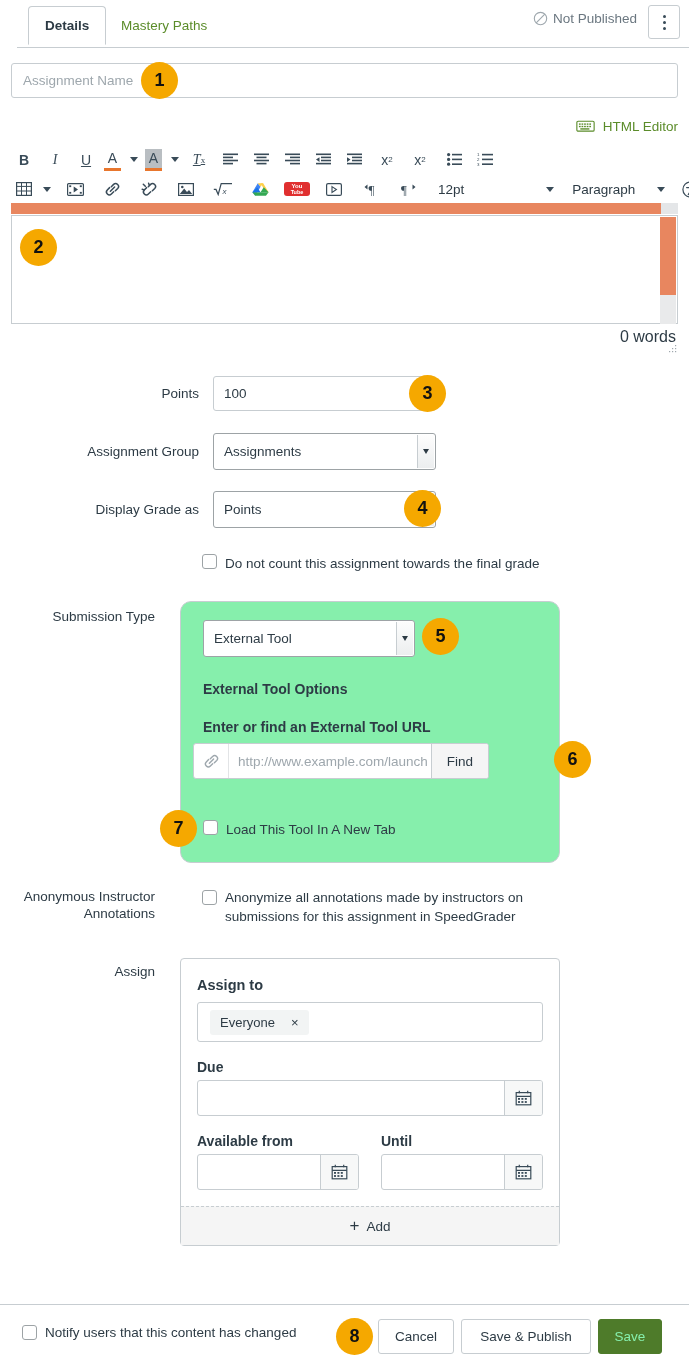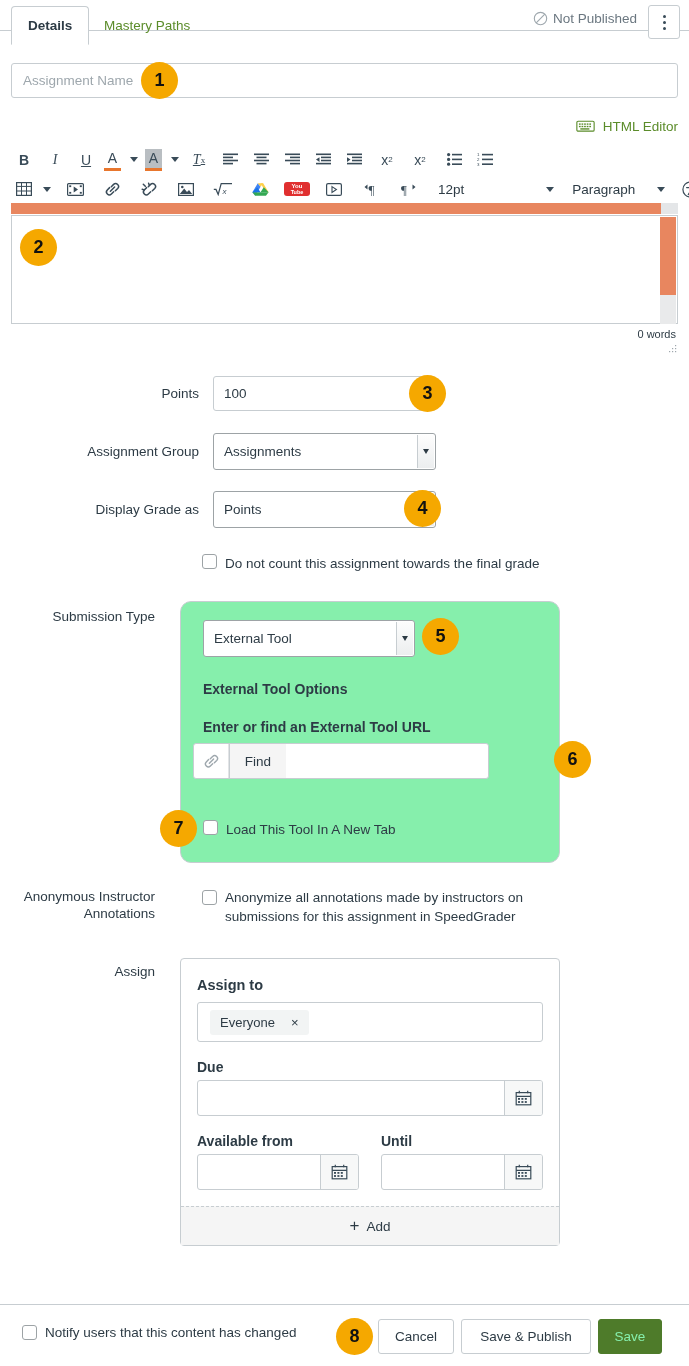--- a/index.html
+++ b/index.html
@@ -5,21 +5,21 @@
   * { box-sizing: border-box; }
   html, body {
     margin: 0; padding: 0;
     background: #ffffff;
     font-family: "Liberation Sans", sans-serif;
     color: #2D3B45;
   }
   body { width: 689px; height: 1366px; position: relative; overflow: hidden; }
 
   
-  .tabbar { position: relative; height: 31px; border-bottom: 1px solid #C7CDD1; }
+  .tabbar { position: relative; height: 48px; border-bottom: 1px solid #C7CDD1; margin-left: 17px; }
   .tab {
     position: absolute; top: 6px; height: 38px;
     display: flex; align-items: center; justify-content: center;
     font-size: 13.5px; padding: 0 16px;
   }
   .tab.active {
     left: 11px; border: 1px solid #C7CDD1; border-bottom: 1px solid #fff;
     border-radius: 4px 4px 0 0; background: #fff; color: #2D3B45; font-weight: bold;
     z-index: 3; height: 39px;
   }
@@ -72,21 +72,21 @@
   
   .edwrap { position: absolute; left: 11px; top: 203px; width: 667px; height: 121px; }
   .ed-topbar { position: absolute; left: 0; top: 0; width: 650px; height: 11px; background: #E8865F; }
   .ed-topbar-end { position: absolute; left: 650px; top: 0; width: 17px; height: 11px; background: #E4E6E8; }
   .ed-area {
     position: absolute; left: 0; top: 12px; width: 667px; height: 109px;
     border: 1px solid #C7CDD1; background: #fff;
   }
   .ed-scroll { position: absolute; right: 1px; top: 1px; width: 16px; height: 107px; background: #E9EAEB; }
   .ed-thumb { position: absolute; right: 0; top: 0; width: 16px; height: 78px; background: #E8865F; }
-  .wordcount { position: absolute; right: 13px; top: 328px; font-size: 11px; color: #2D3B45; }
+  .wordcount { position: absolute; right: 13px; top: 328px; font-size: 16px; color: #2D3B45; }
   .resizer { position: absolute; right: 12px; top: 345px; width: 9px; height: 9px; }
 
   
   .row { position: absolute; display: flex; padding-left: 44px; }
   .flabel { width: 169px; text-align: right; padding-right: 14px; font-size: 13.5px; color: #2D3B45; line-height: 17px; }
   .finput {
     width: 223px; height: 35px; border: 1px solid #C7CDD1; border-radius: 3px;
     background: #fff; font-size: 13.5px; color: #2D3B45; padding: 0 10px;
     display: flex; align-items: center;
   }
@@ -457,20 +457,23 @@
 
   <div class="urlgroup" style="position:absolute; left:12px; top:141px;">
     <div class="iconcell">
       <svg width="17" height="15" viewBox="0 0 17 15">
           <g fill="none" stroke="#9ea7ad" stroke-width="1.4" stroke-linecap="round">
         <path d="M6.4 9.2 L10.6 5"></path>
         <path d="M5.6 5.6 L3.3 7.9 a2.9 2.9 0 0 0 4.1 4.1 L9.7 9.8"></path>
         <path d="M11.4 8.8 L13.7 6.5 a2.9 2.9 0 0 0 -4.1 -4.1 L7.3 4.7"></path>
           </g>
         </svg>
+    </div>
+    <div class="inp">
+      <span>http://www.example.com/launch</span>
     </div>
     <div class="findbtn">Find</div>
   </div>
 
   <div class="cbxrow" style="position:absolute; left:22px; top:218px;">
     <div class="cbx"></div>
     <span>Load This Tool In A New Tab</span>
   </div>
 </div>
 

